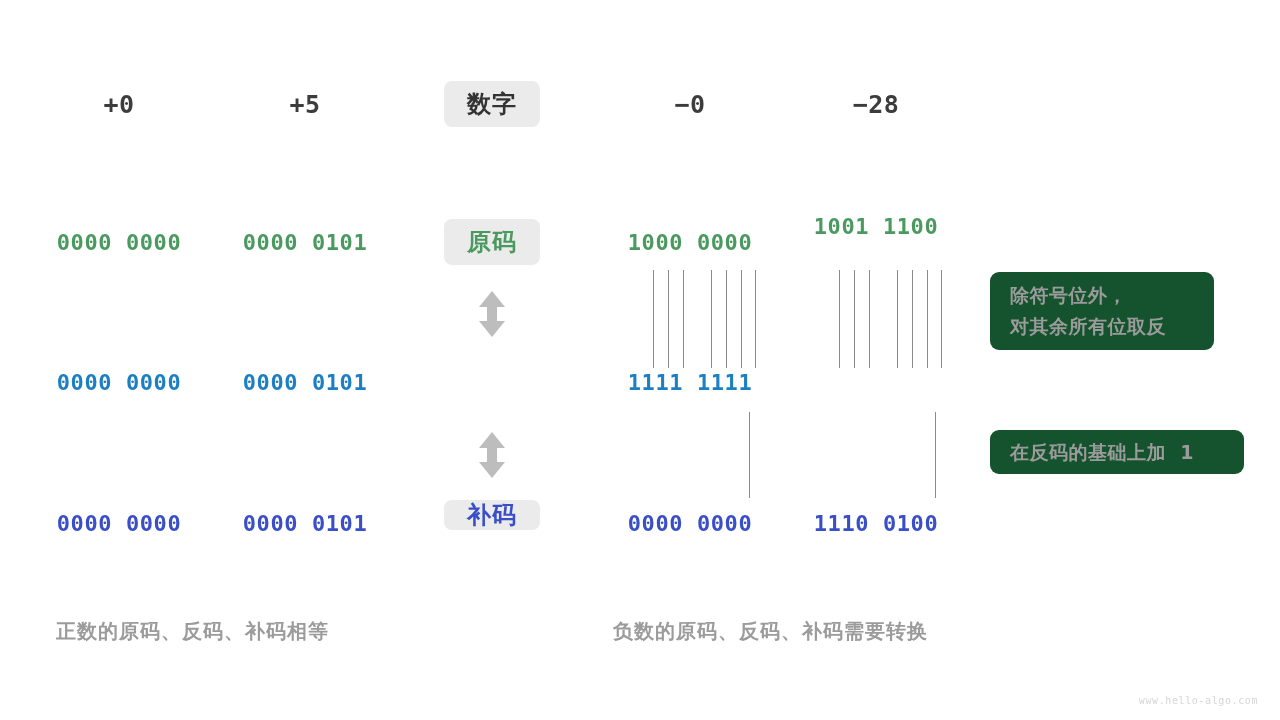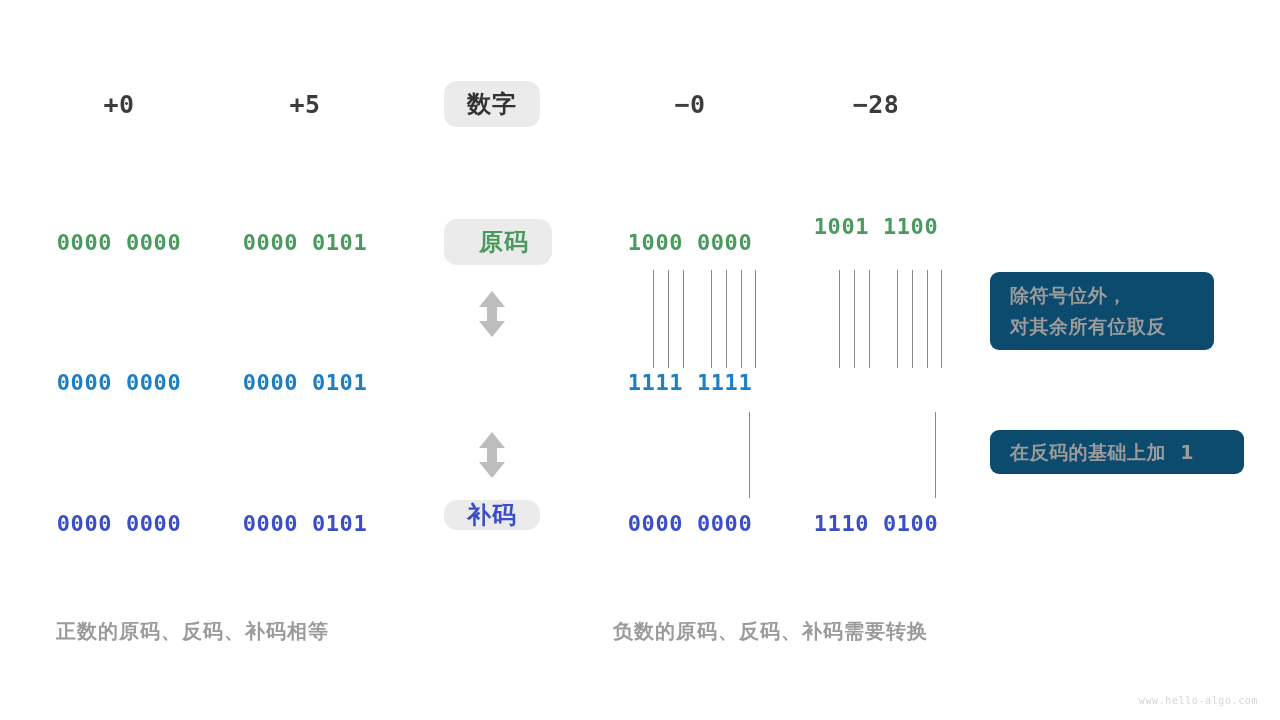--- a/index.html
+++ b/index.html
@@ -53,21 +53,21 @@
   .bits.blue   { color: #1d7fc3; }
   .bits.indigo { color: #3a4fc7; }
 
   
   .badge {
     position: absolute;
     display: flex;
     align-items: center;
     justify-content: center;
     background: #ebebeb;
-    border-radius: 13px;
+    border-radius: 8px;
     font-family: "DejaVu Sans", "Liberation Sans", sans-serif;
     font-weight: bold;
     font-size: 24px;
     letter-spacing: 1px;
     white-space: pre;
   }
   .badge.dark   { color: #333333; }
   .badge.green  { color: #4a9a5f; }
   .badge.blue   { color: #1d7fc3; }
   .badge.indigo { color: #3a4fc7; }
@@ -83,21 +83,21 @@
   
   .conn {
     position: absolute;
     width: 1px;
     background: #8a8a8a;
   }
 
   
   .note {
     position: absolute;
-    background: #0c4a6e;
+    background: #14532d;
     border-radius: 9px;
     color: #9b9b9b;
     font-family: "DejaVu Sans", "Liberation Sans", sans-serif;
     font-weight: bold;
     font-size: 19px;
     line-height: 31px;
     letter-spacing: 0.5px;
     display: flex;
     flex-direction: column;
     justify-content: center;
@@ -141,21 +141,21 @@
   <div class="badge dark" style="left:444px; top:81px; width:96px; height:46px;">数字</div>
 
   <div class="cell num-head" style="left:623px; top:86px; width:134px; height:36px;">−0</div>
 
   <div class="cell num-head" style="left:809px; top:86px; width:134px; height:36px;">−28</div>
 
   <div class="cell bits green" style="left:52px;  top:226px; width:134px; height:32px;">0000 0000</div>
 
   <div class="cell bits green" style="left:238px; top:226px; width:134px; height:32px;">0000 0101</div>
 
-  <div class="badge green" style="left:444px; top:219px; width:96px; height:46px;padding-left:12px;">原码</div>
+  <div class="badge green" style="left:444px; top:219px; width:96px; height:46px;">原码</div>
 
   <div class="cell bits green" style="left:623px; top:226px; width:134px; height:32px;">1000 0000</div>
 
   <div class="cell bits green" style="left:809px; top:210px; width:134px; height:32px;">1001 1100</div>
 
   <div class="conn" style="left:653px; top:270px; height:98px;"></div>
   <div class="conn" style="left:668px; top:270px; height:98px;"></div>
   <div class="conn" style="left:683px; top:270px; height:98px;"></div>
   <div class="conn" style="left:711px; top:270px; height:98px;"></div>
   <div class="conn" style="left:726px; top:270px; height:98px;"></div>

